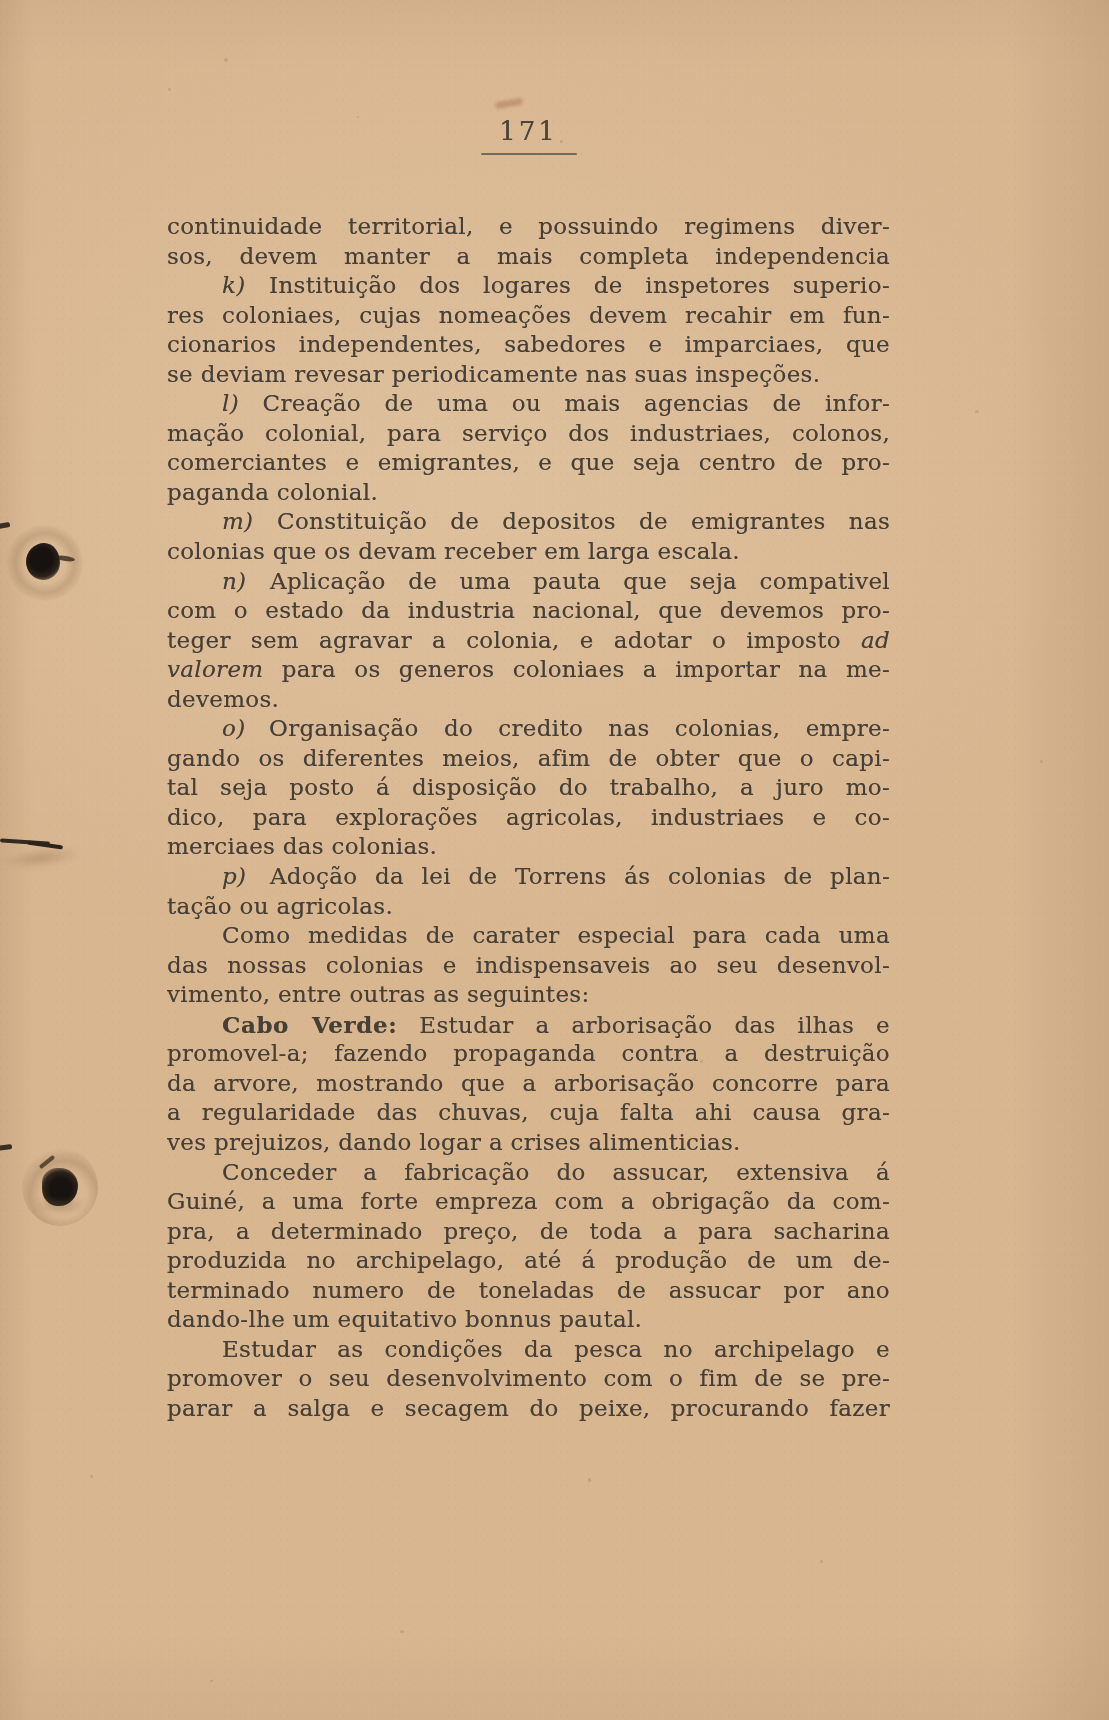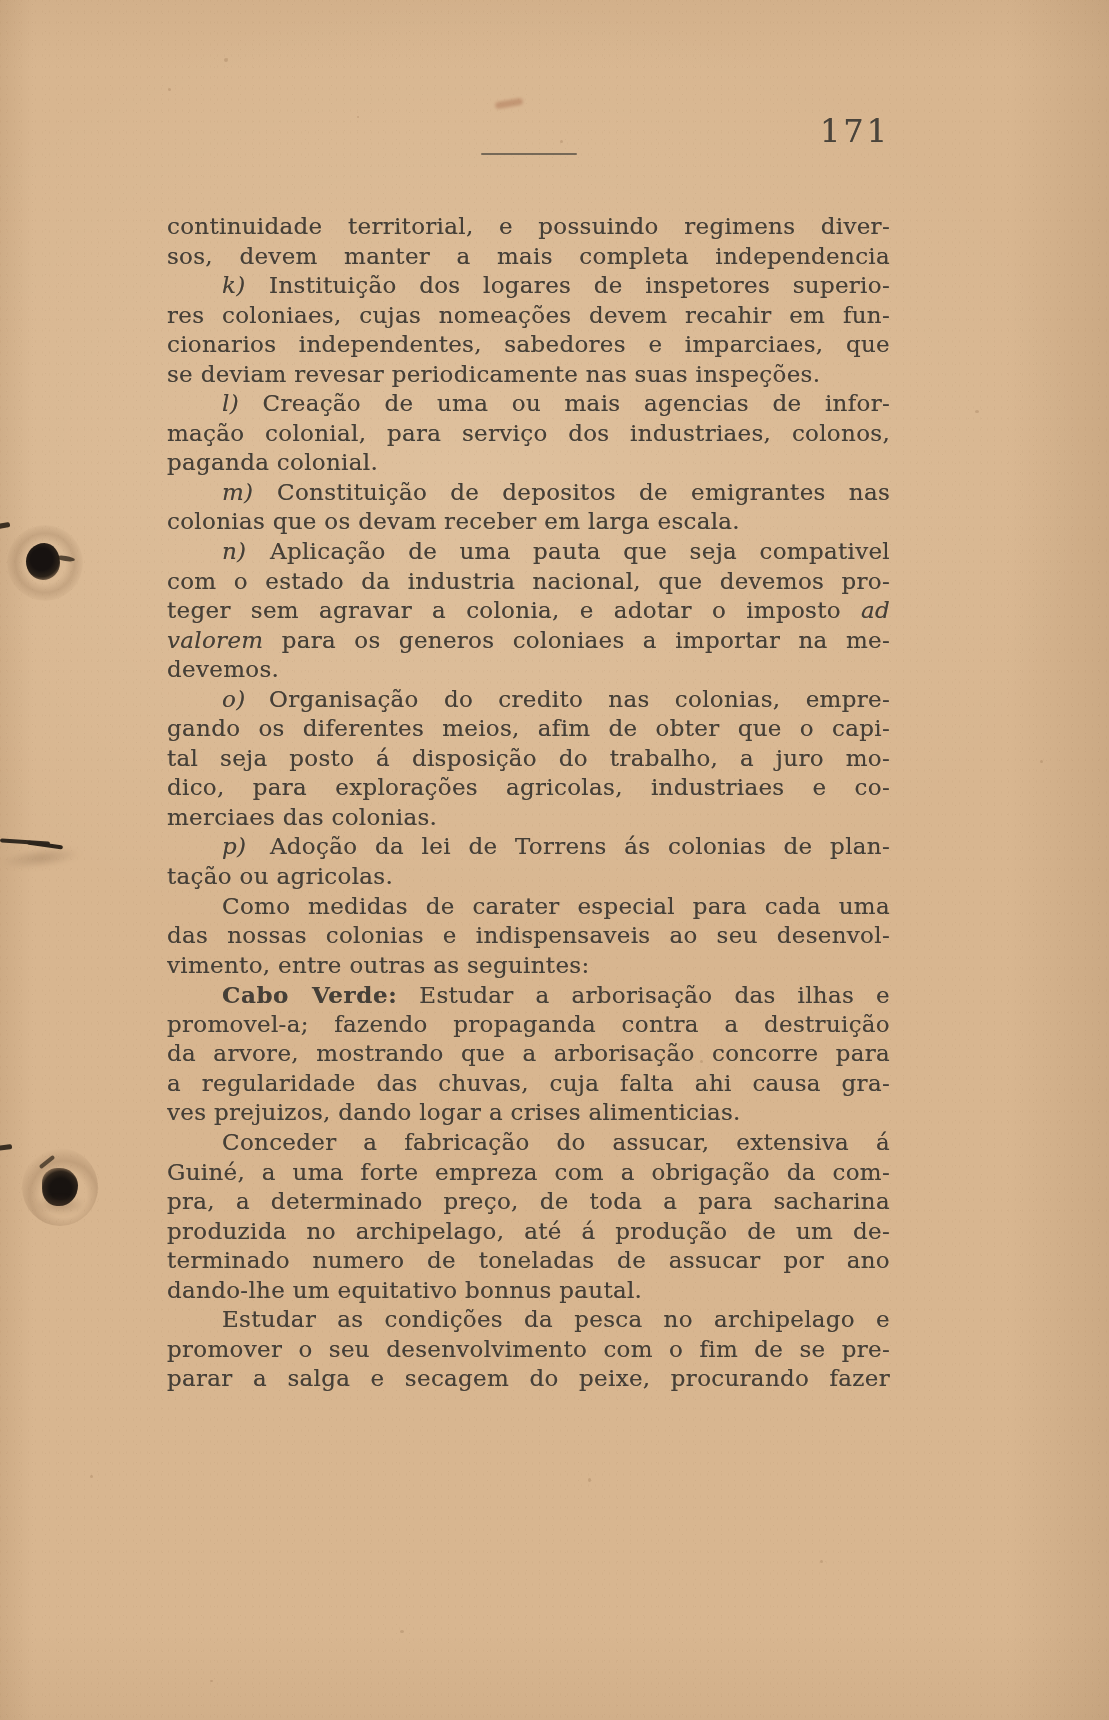--- a/index.html
+++ b/index.html
@@ -18,23 +18,22 @@
     position:absolute;inset:0;pointer-events:none;opacity:0.07;
     background-image:
       radial-gradient(rgba(96,66,38,0.8) 0.6px, transparent 0.9px),
       radial-gradient(rgba(140,100,60,0.8) 0.5px, transparent 0.8px);
     background-size:13px 9px, 7px 11px;
     background-position:0 0, 4px 6px;
   }
   
   .pagenum-wrap{position:absolute;left:167px;top:116px;width:723px;text-align:center;}
   .pagenum{
-    font-size:32px;color:#4a443b;letter-spacing:3px;line-height:31px;
+    font-size:26px;color:#4a443b;letter-spacing:3px;line-height:31px;
     text-shadow:0 0 0.6px rgba(74,68,59,0.7);
-    text-align:right;
   }
   .pagenum-rule{width:96px;height:2px;background:#5a5246;opacity:0.78;margin:6px auto 0;border-radius:1px;}
   
   .textblock{
     position:absolute;left:167px;top:212px;width:723px;
     color:#453f37;font-size:23px;line-height:29.55px;letter-spacing:0.3px;
     text-shadow:0 0 0.6px rgba(69,63,55,0.55);
   }
   .para{margin:0;}
   .para.indent .line:first-child{text-indent:55px;}
@@ -91,20 +90,21 @@
       </div>
       <div class="para indent">
         <div class="line"><span class="i">k)</span><span>  Instituição dos logares de inspetores superio-</span></div>
         <div class="line"><span>res coloniaes, cujas nomeações devem recahir em fun-</span></div>
         <div class="line"><span>cionarios independentes, sabedores e imparciaes, que</span></div>
         <div class="line lastline"><span>se deviam revesar periodicamente nas suas inspeções.</span></div>
       </div>
       <div class="para indent">
         <div class="line"><span class="i">l)</span><span>  Creação de uma ou mais agencias de infor-</span></div>
         <div class="line"><span>mação colonial, para serviço dos industriaes, colonos,</span></div>
+        <div class="line"><span>comerciantes e emigrantes, e que seja centro de pro-</span></div>
         <div class="line lastline"><span>paganda colonial.</span></div>
       </div>
       <div class="para indent">
         <div class="line"><span class="i">m)</span><span>  Constituição de depositos de emigrantes nas</span></div>
         <div class="line lastline"><span>colonias que os devam receber em larga escala.</span></div>
       </div>
       <div class="para indent">
         <div class="line"><span class="i">n)</span><span>  Aplicação de uma pauta que seja compativel</span></div>
         <div class="line"><span>com o estado da industria nacional, que devemos pro-</span></div>
         <div class="line"><span>teger sem agravar a colonia, e adotar o imposto </span><span class="i">ad</span></div>

